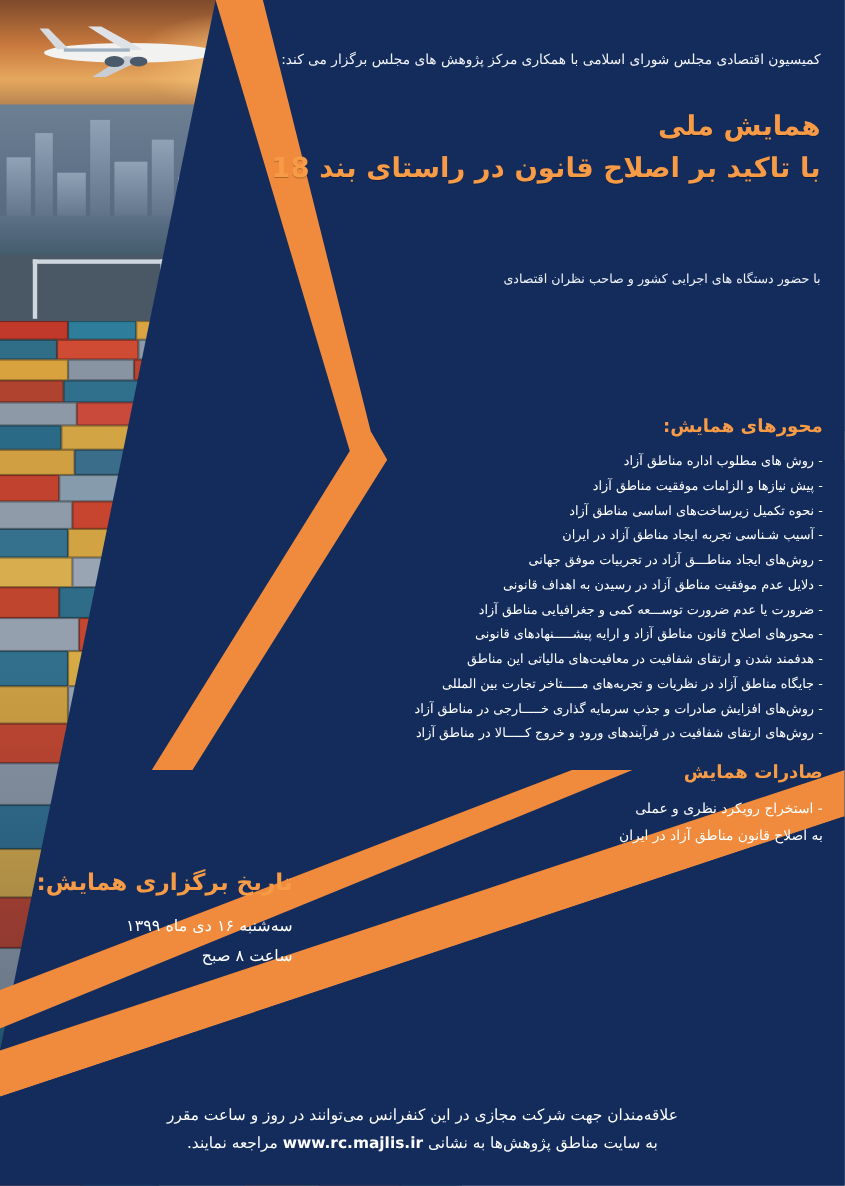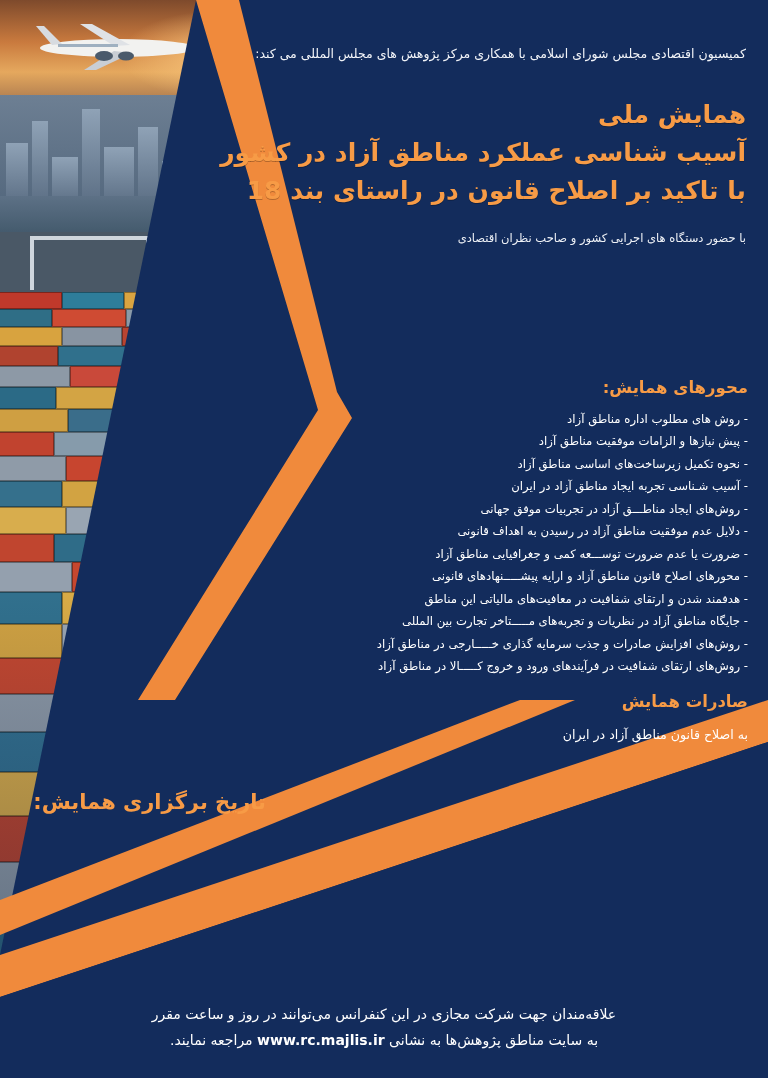--- a/index.html
+++ b/index.html
@@ -150,21 +150,21 @@
   .main-title {
     top: 96px; right: 22px; width: 505px;
     color: #f79b46;
     font-weight: bold;
     font-size: 25px;
     line-height: 1.52;
     text-shadow: 0 1px 0 rgba(0,0,0,.25);
   }
   .main-title .ln { display: block; white-space: nowrap; }
   .sub-line {
-    top: 229px; right: 22px; width: 505px;
+    top: 244px; right: 22px; width: 505px;
     font-size: 11.5px;
     line-height: 1.6;
     color: #eef1f6;
   }
 
   .sec-head {
     color: #f79b46;
     font-weight: bold;
     font-size: 16.5px;
   }
@@ -436,25 +436,24 @@
   </div>
 
   <div class="navy-main"></div>
   <div class="navy-top"></div>
   <div class="navy-wedge"></div>
   <div class="orange-diag-1"></div>
   <div class="orange-diag-2"></div>
   <div class="orange-band-bottom"></div>
   <div class="navy-bottom"></div>
 
-  <div class="block org-line">کمیسیون اقتصادی مجلس شورای اسلامی با همکاری مرکز پژوهش های مجلس المللی می کند:</div>
+  <div class="block org-line">کمیسیون اقتصادی مجلس شورای اسلامی با همکاری مرکز پژوهش های مجلس برگزار می کند:</div>
 
   <div class="block main-title">
     <span class="ln">همایش ملی</span>
-    <span class="ln">آسیب شناسی عملکرد مناطق آزاد در کشور</span>
     <span class="ln">با تاکید بر اصلاح قانون در راستای بند 18</span>
   </div>
 
   <div class="block sub-line">با حضور دستگاه های اجرایی کشور و صاحب نظران اقتصادی</div>
 
   <div class="block axes-list">
     <div>- روش های مطلوب اداره مناطق آزاد</div>
     <div>- پیش نیازها و الزامات موفقیت مناطق آزاد</div>
     <div>- نحوه تکمیل زیرساخت‌های اساسی مناطق آزاد</div>
     <div>- آسیب شـناسی تجربه ایجاد مناطق آزاد در ایران</div>
@@ -464,24 +463,29 @@
     <div>- محورهای اصلاح قانون مناطق آزاد و ارایه پیشـــــنهادهای قانونی</div>
     <div>- هدفمند شدن و ارتقای شفافیت در معافیت‌های مالیاتی این مناطق</div>
     <div>- جایگاه مناطق آزاد در نظریات و تجربه‌های مـــــتاخر تجارت بین المللی</div>
     <div>- روش‌های افزایش صادرات و جذب سرمایه گذاری خـــــارجی در مناطق آزاد</div>
     <div>- روش‌های ارتقای شفافیت در فرآیندهای ورود و خروج کـــــالا در مناطق آزاد</div>
   </div>
   <div class="block sec-head axes-head">محورهای همایش:</div>
 
   <div class="block sec-head goals-head">صادرات همایش</div>
   <div class="block goals-list">
+    <div>- استخراج رویکرد نظری و عملی</div>
     <div>به اصلاح قانون مناطق آزاد در ایران</div>
   </div>
 
   <div class="block date-head">تاریخ برگزاری همایش:</div>
+  <div class="block date-lines">
+    <div>سه‌شنبه ۱۶ دی ماه ۱۳۹۹</div>
+    <div>ساعت ۸ صبح</div>
+  </div>
 
   <div class="block footer">
     <div>علاقه‌مندان جهت شرکت مجازی در این کنفرانس می‌توانند در روز و ساعت مقرر</div>
     <div>
       <span>به سایت مناطق پژوهش‌ها به نشانی</span>
       <span class="url">www.rc.majlis.ir</span>
       <span>مراجعه نمایند.</span>
     </div>
   </div>
 

